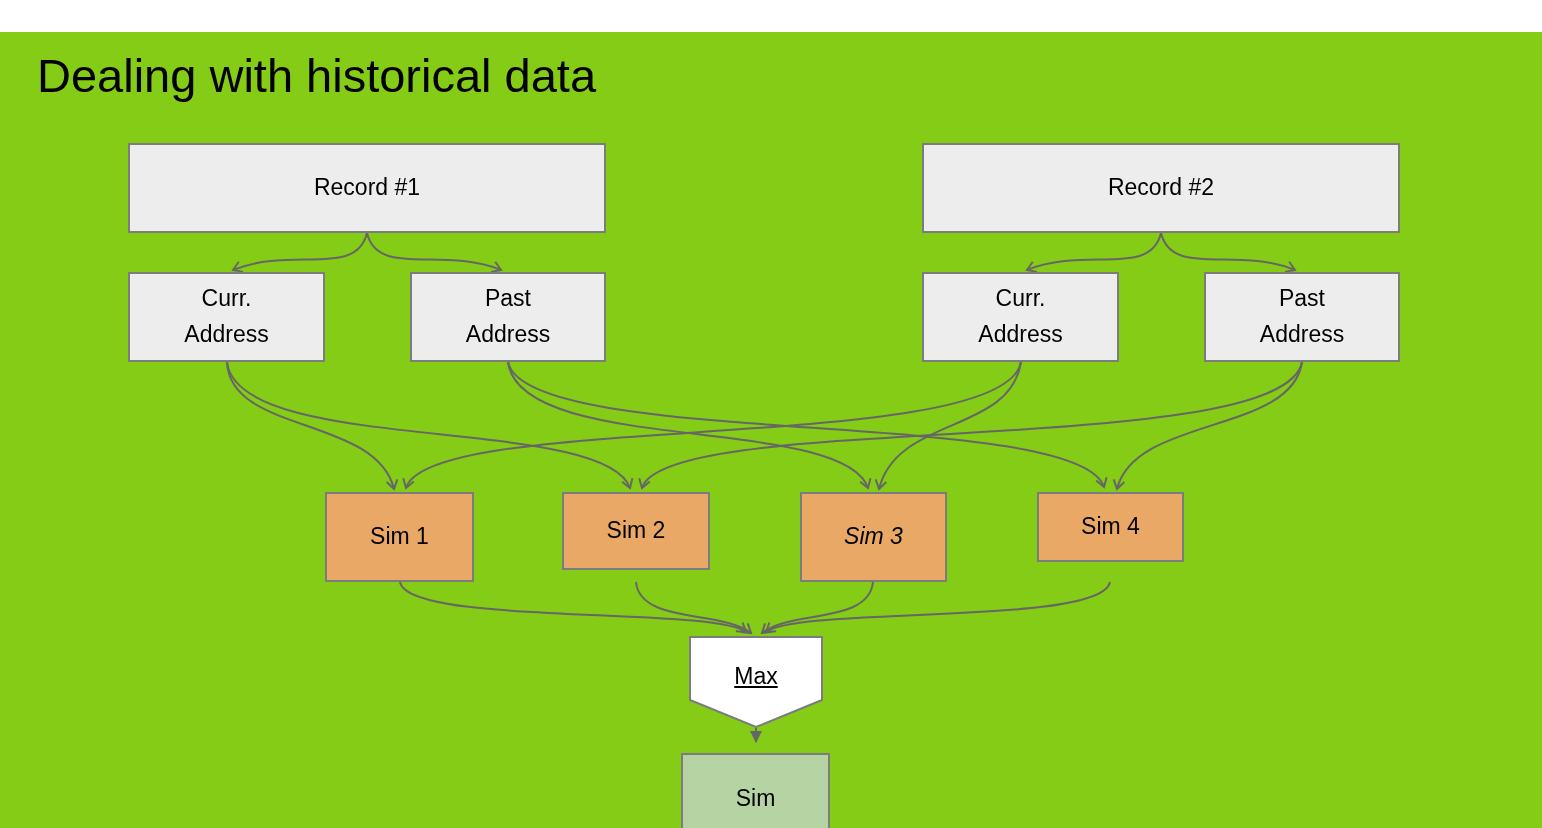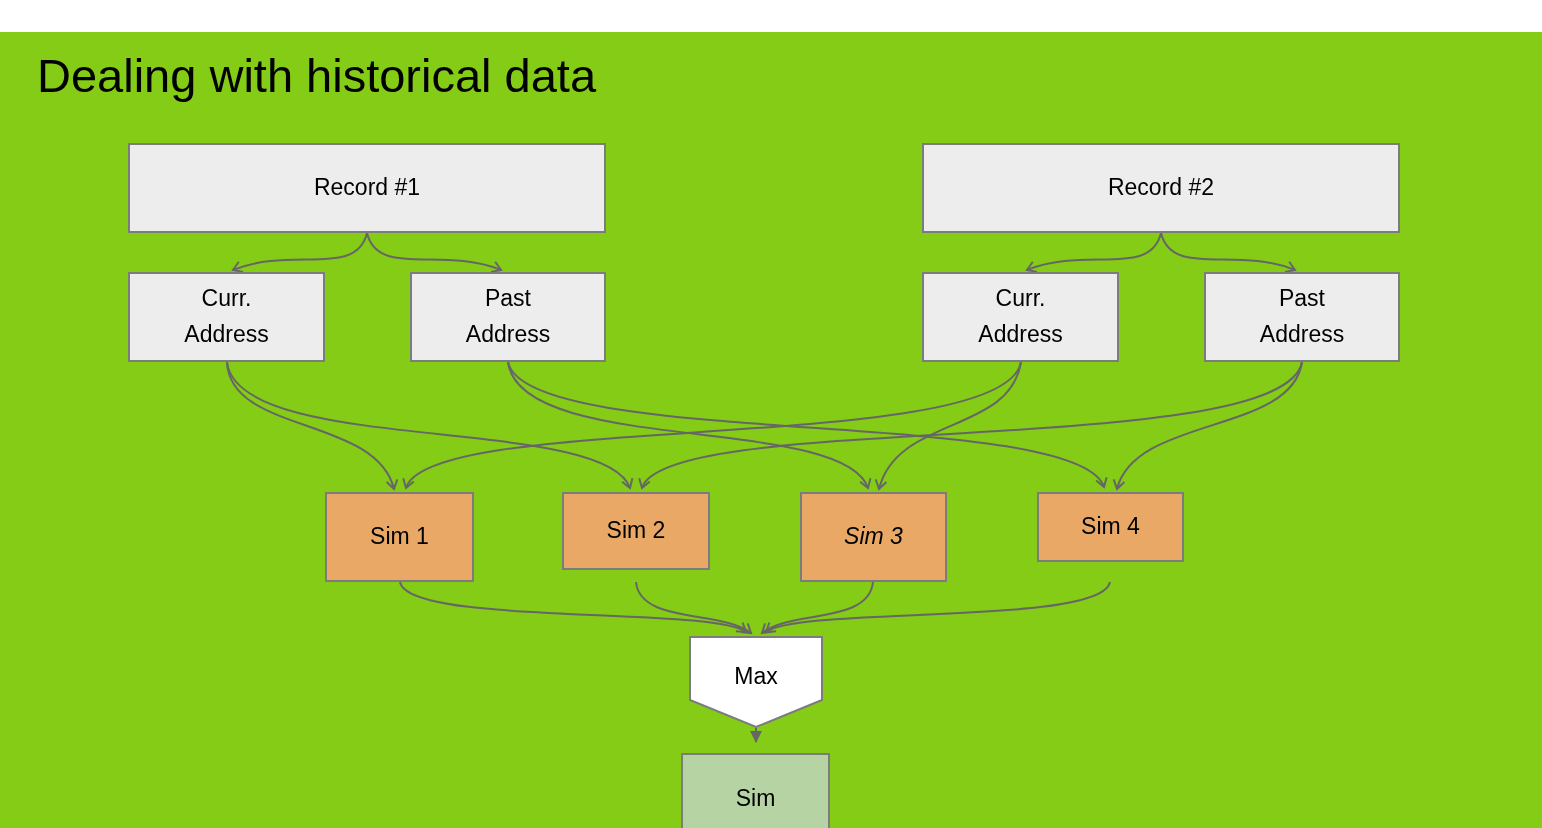--- a/index.html
+++ b/index.html
@@ -70,16 +70,16 @@
       <div class="node fill-gray" style="left: 410px; top: 240px; width: 196px; height: 90px; color: rgb(0, 0, 0);">Past
 Address</div>
       <div class="node fill-gray" style="left: 922px; top: 240px; width: 197px; height: 90px; color: rgb(0, 0, 0);">Curr.
 Address</div>
       <div class="node fill-gray" style="left: 1204px; top: 240px; width: 196px; height: 90px; color: rgb(0, 0, 0);">Past
 Address</div>
       <div class="node fill-orange" style="left: 325px; top: 460px; width: 149px; height: 90px; color: rgb(0, 0, 0);">Sim 1</div>
       <div class="node fill-orange" style="left: 562px; top: 460px; width: 148px; height: 78px; color: rgb(0, 0, 0);">Sim 2</div>
       <div class="node fill-orange" style="left: 800px; top: 460px; width: 147px; height: 90px; color: rgb(0, 0, 0); font-style: italic;">Sim 3</div>
       <div class="node fill-orange" style="left: 1037px; top: 460px; width: 147px; height: 70px; color: rgb(0, 0, 0);">Sim 4</div>
-      <div class="node fill-none shape-label" style="left: 690px; top: 605px; width: 132px; height: 90px; color: rgb(0, 0, 0);">Max</div>
+      <div class="node fill-none shape-label" style="left: 690px; top: 605px; width: 132px; height: 90px; color: rgb(0, 0, 0); text-decoration: underline;">Max</div>
       <div class="node fill-green" style="left: 681px; top: 721px; width: 149px; height: 91px; color: rgb(0, 0, 0);">Sim</div>
     </div>
 </div>
 
 </body></html>

